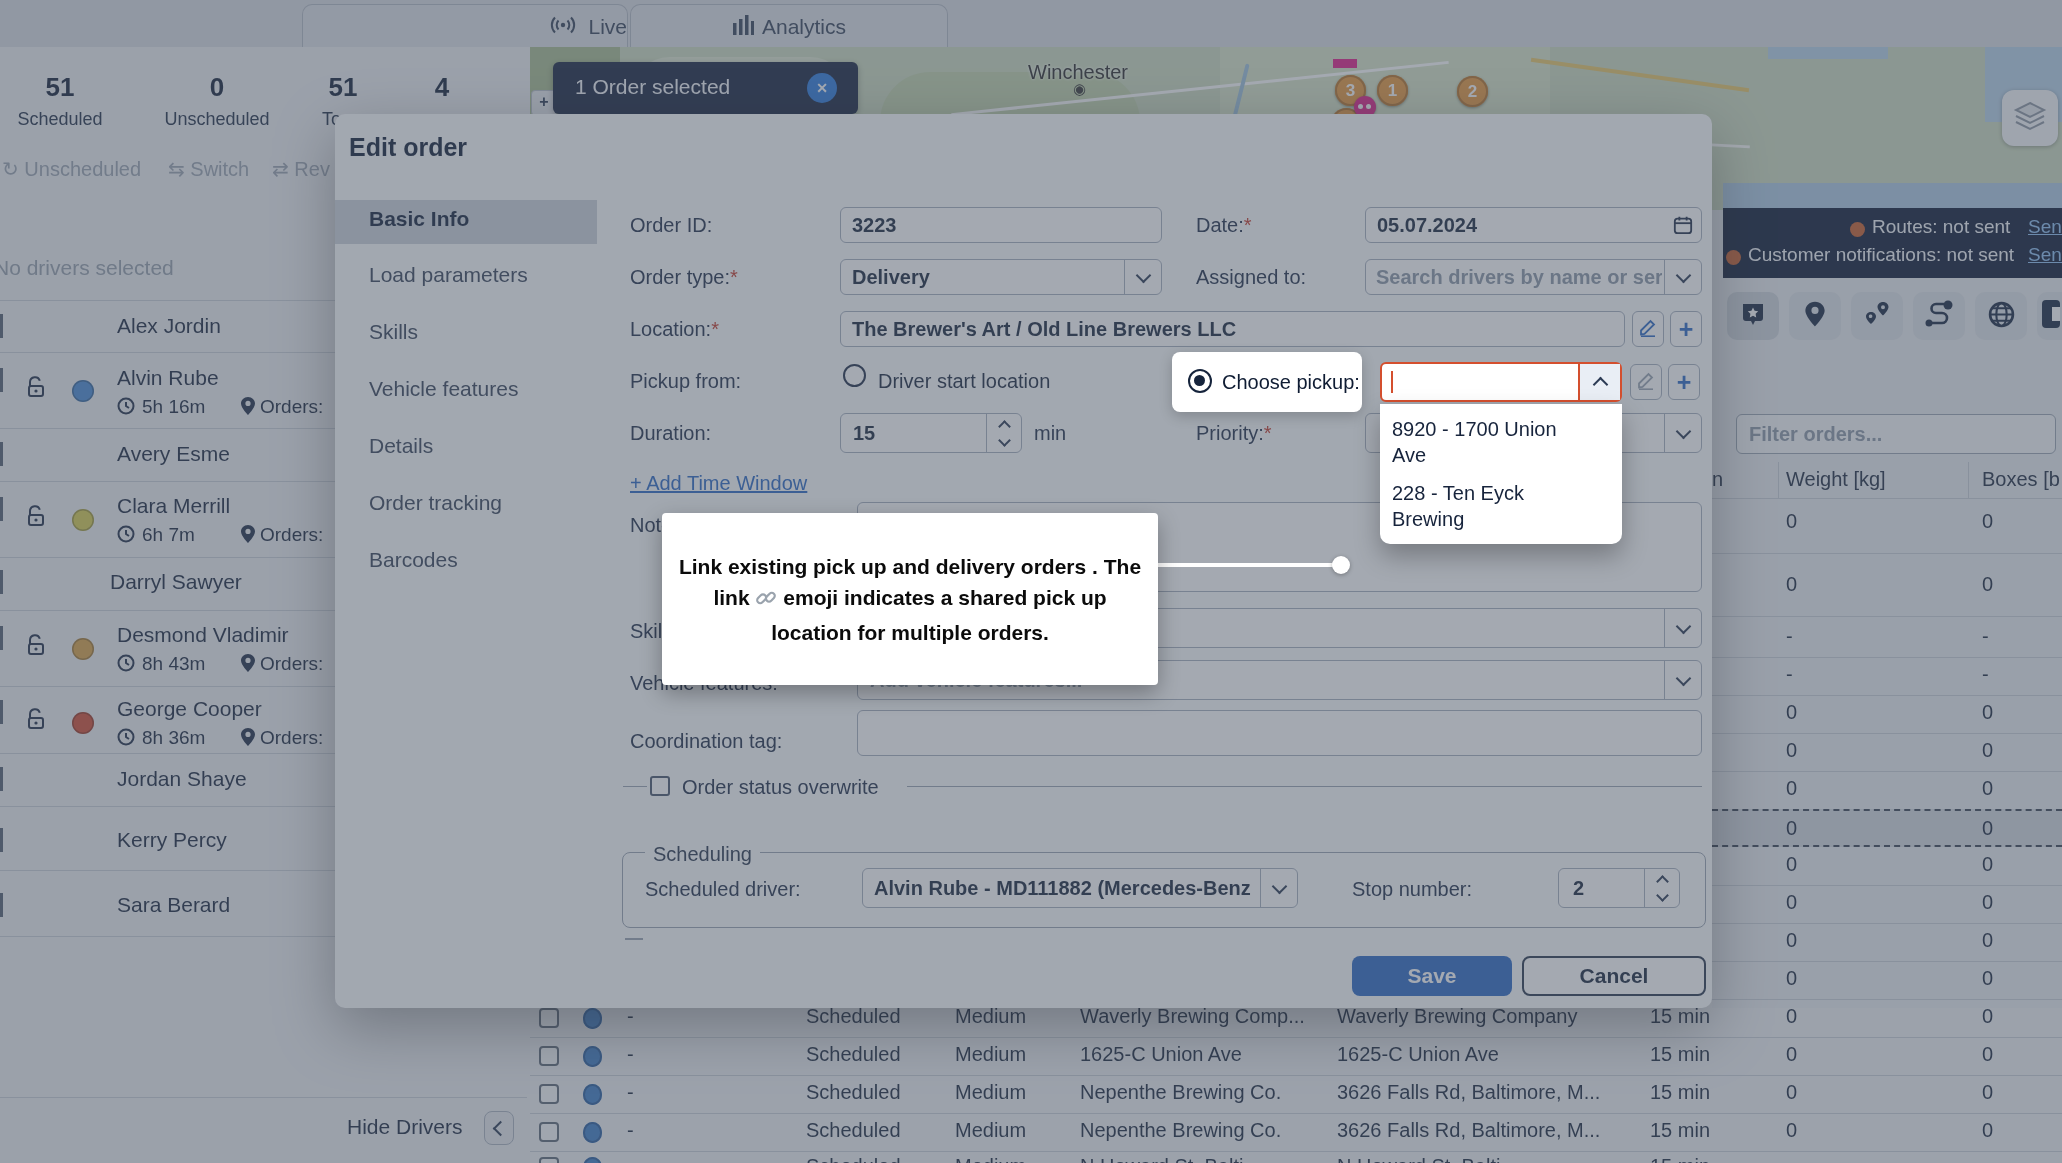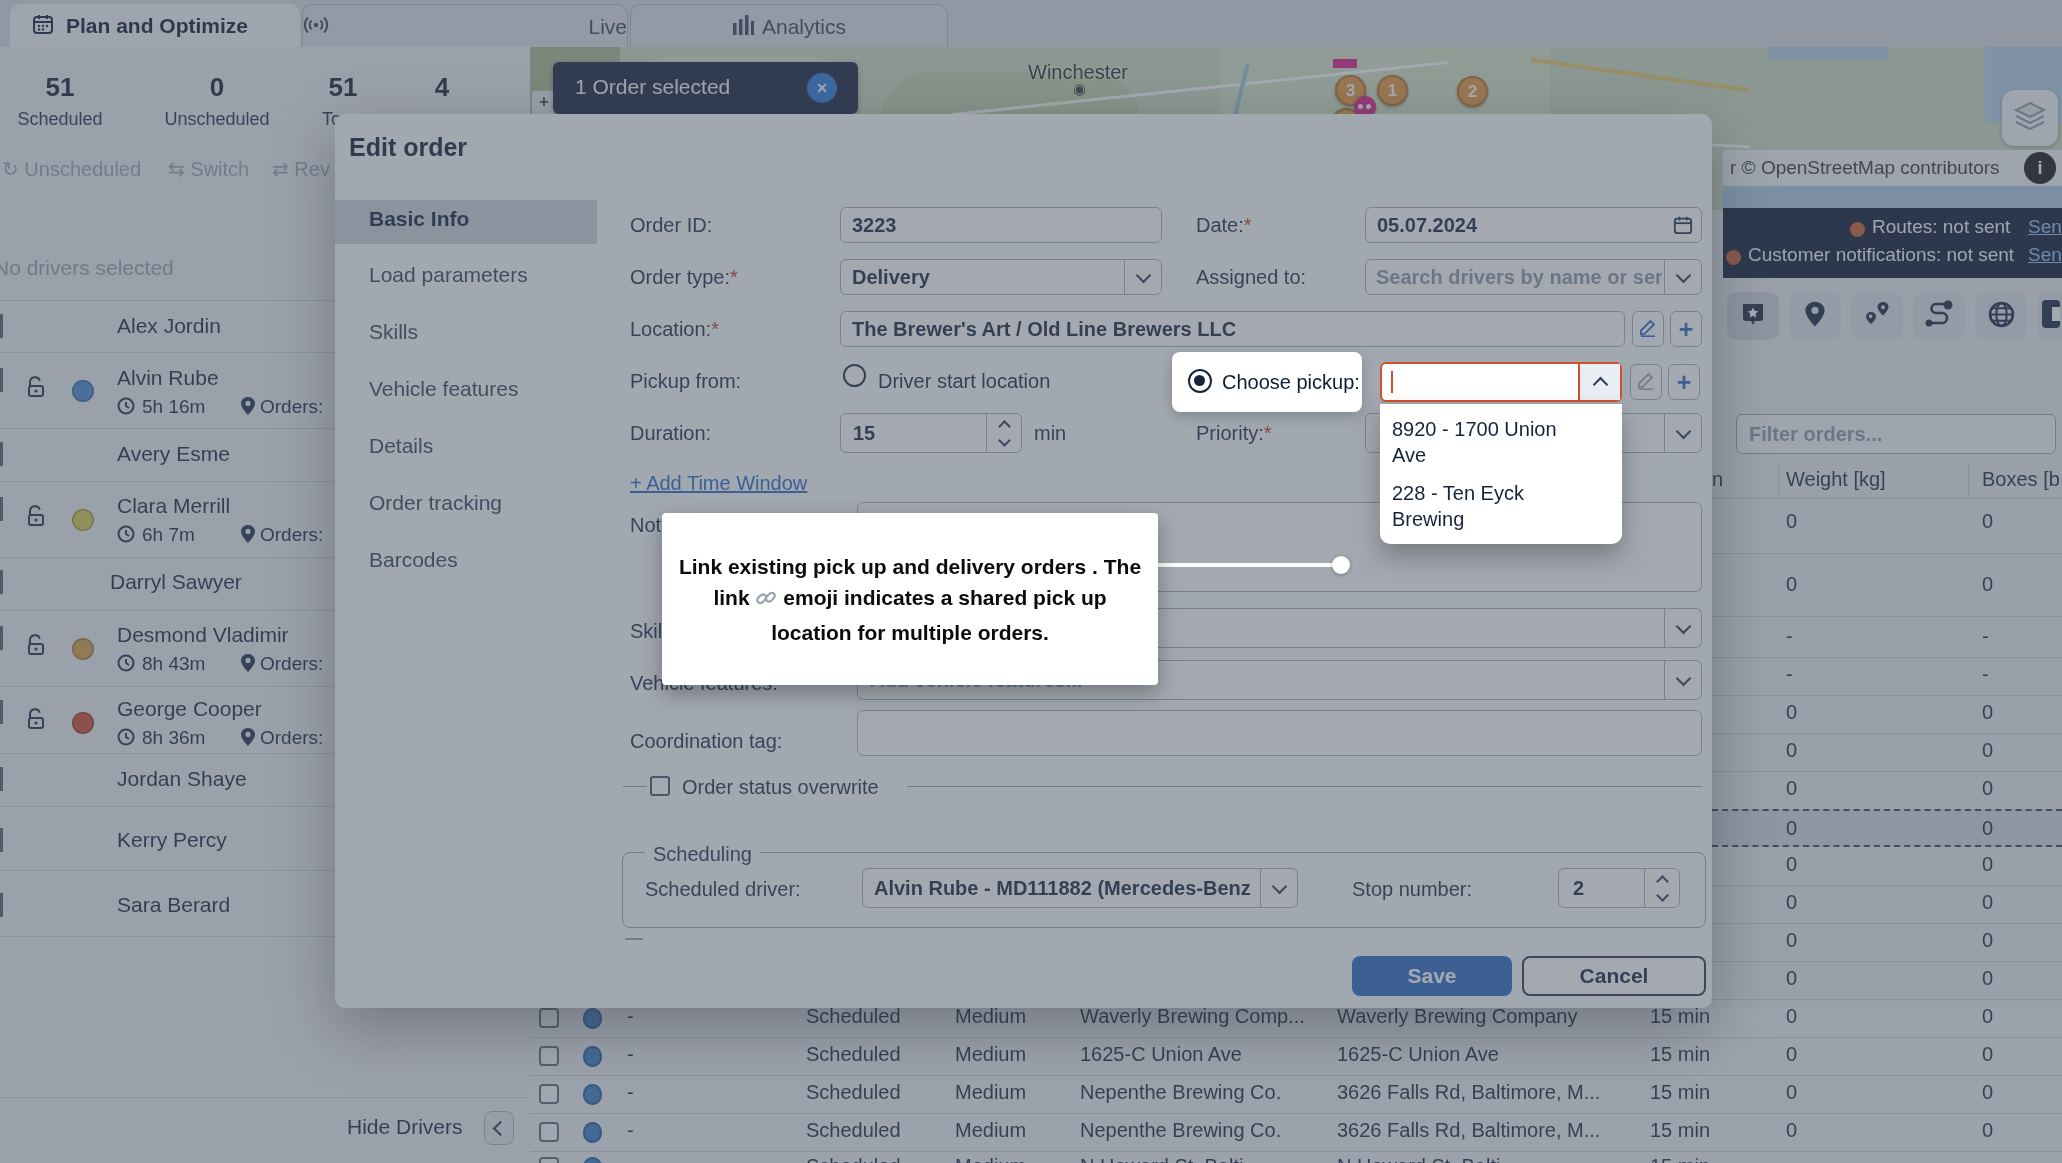--- a/index.html
+++ b/index.html
@@ -41,34 +41,21 @@
   .dd-item{padding:6px 48px 6px 12px;font-size:20px;line-height:26px;color:#17243c;}
   #overlay{position:absolute;left:0;top:0;width:2062px;height:1163px;background:rgba(73,84,100,0.5);z-index:50;}
   .bright{z-index:60;}
 </style>
 </head>
 <body>
 
 <div id="page">
 
   <div class="abs" style="left:0;top:0;width:2062px;height:47px;background:#d9dde3;"></div>
-  <div class="abs" style="left:10px;top:4px;width:290px;height:43px;background:#f4f6f8;border-radius:10px 10px 0 0;display:flex;align-items:center;gap:12px;padding-left:22px;box-sizing:border-box;">
-    <span><svg width="22" height="22" viewBox="0 0 22 22">
-          <rect x="2" y="4" width="18" height="16" rx="3" fill="none" stroke="#13203a" stroke-width="2"></rect>
-          <path d="M2 9h18" stroke="#13203a" stroke-width="2"></path>
-          <path d="M7 2v4M15 2v4" stroke="#13203a" stroke-width="2"></path>
-          <circle cx="7" cy="13" r="1.2" fill="#13203a"></circle>
-          <circle cx="11" cy="13" r="1.2" fill="#13203a"></circle>
-          <circle cx="15" cy="13" r="1.2" fill="#13203a"></circle>
-          <circle cx="7" cy="16.5" r="1.2" fill="#13203a"></circle>
-          <circle cx="11" cy="16.5" r="1.2" fill="#13203a"></circle>
-        </svg></span>
-    <span class="tabtxt" style="font-weight:bold;color:#101d35;">Plan and Optimize</span>
-  </div>
-  <div class="abs" style="left:302px;top:4px;width:326px;height:44px;background:#dce0e6;border:1px solid #b3bac4;border-bottom:none;border-radius:10px 10px 0 0;display:flex;align-items:center;justify-content:space-between;gap:12px;box-sizing:border-box;">
+  <div class="abs" style="left:302px;top:4px;width:326px;height:44px;background:#dce0e6;border:1px solid #b3bac4;border-bottom:none;border-radius:10px 10px 0 0;display:flex;align-items:center;justify-content:flex-end;gap:12px;box-sizing:border-box;">
     <span><svg width="26" height="20" viewBox="0 0 26 20">
           <circle cx="13" cy="10" r="2.2" fill="#39465c"></circle>
           <path d="M8.5 5.5 a6.5 6.5 0 0 0 0 9" fill="none" stroke="#39465c" stroke-width="2"></path>
           <path d="M17.5 5.5 a6.5 6.5 0 0 1 0 9" fill="none" stroke="#39465c" stroke-width="2"></path>
           <path d="M5 2.5 a10.5 10.5 0 0 0 0 15" fill="none" stroke="#39465c" stroke-width="2"></path>
           <path d="M21 2.5 a10.5 10.5 0 0 1 0 15" fill="none" stroke="#39465c" stroke-width="2"></path>
         </svg></span>
     <span class="tabtxt" style="color:#39465c;">Live</span>
   </div>
   <div class="abs" style="left:630px;top:4px;width:318px;height:44px;background:#dce0e6;border:1px solid #b3bac4;border-bottom:none;border-radius:10px 10px 0 0;display:flex;align-items:center;justify-content:center;gap:8px;box-sizing:border-box;">
@@ -148,24 +135,20 @@
     <div class="abs" style="left:1472px;top:43px;width:56px;height:56px;background:#f4f6f9;border-radius:12px;box-shadow:0 1px 4px rgba(0,0,0,.3);display:flex;align-items:center;justify-content:center;">
       <span><svg width="34" height="30" viewBox="0 0 34 30">
             <g fill="none" stroke="#8d96a2" stroke-width="2">
               <path d="M17 2 L31 9 17 16 3 9 Z" fill="#e2e6eb"></path>
               <path d="M3 15 L17 22 31 15"></path>
               <path d="M3 21 L17 28 31 21"></path>
             </g>
           </svg></span>
     </div>
 
-    <div class="abs" style="left:1193px;top:103px;width:339px;height:36px;background:rgba(245,247,249,0.92);">
-      <span style="position:absolute;left:7px;top:7px;font-size:19px;color:#3a3a3a;white-space:nowrap;">r © OpenStreetMap contributors</span>
-      <span style="position:absolute;left:301px;top:2px;width:32px;height:32px;border-radius:50%;background:#1b1b1b;color:#fff;text-align:center;line-height:32px;font-size:18px;font-weight:bold;">i</span>
-    </div>
   </div>
 
   <div class="abs" style="left:1712px;top:210px;width:350px;height:798px;background:#e9ecf0;"></div>
 
   <div class="abs" style="left:1723px;top:208px;width:339px;height:70px;background:#101d38;">
     <span class="abs" style="left:127px;top:14px;width:15px;height:15px;border-radius:50%;background:#c9602f;"></span>
     <span class="abs" style="left:149px;top:8px;font-size:19px;color:#f2f5f9;white-space:nowrap;">Routes: not sent</span>
     <span class="abs" style="left:305px;top:8px;font-size:19px;color:#8fc1f5;text-decoration:underline;white-space:nowrap;">Send</span>
     <span class="abs" style="left:3px;top:42px;width:15px;height:15px;border-radius:50%;background:#c9602f;"></span>
     <span class="abs" style="left:25px;top:36px;font-size:19px;color:#f2f5f9;white-space:nowrap;">Customer notifications: not sent</span>

